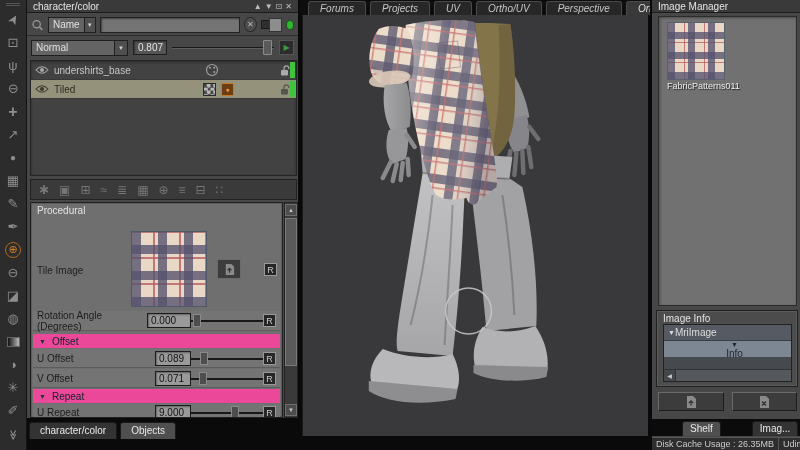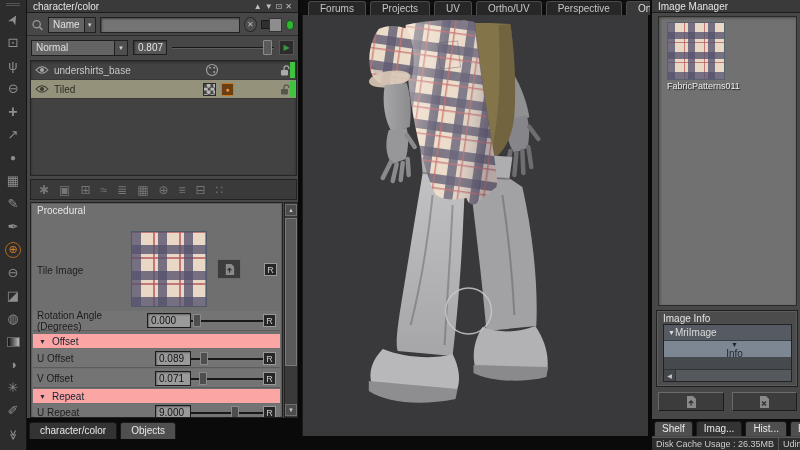--- a/index.html
+++ b/index.html
@@ -63,32 +63,32 @@
     repeating-linear-gradient(0deg,rgba(0,0,0,0) 0 16px,rgba(186,95,95,.8) 16px 17px,rgba(0,0,0,0) 17px 20px),
     repeating-linear-gradient(90deg,rgba(0,0,0,0) 0 16px,rgba(186,95,95,.8) 16px 17px,rgba(0,0,0,0) 17px 20px);}
   .iconbtn{position:absolute;background:#3c3c3c;border:1px solid #6a6a6a;display:flex;align-items:center;justify-content:center;}
   .rbtn{width:13px;height:13px;background:#262626;border:1px solid #999;color:#c8c8c8;font-size:9px;text-align:center;line-height:12px;}
   .prow{position:absolute;left:2px;right:2px;display:flex;align-items:center;gap:0;padding:0 4px;background:#747474;border-bottom:1px solid #5c5c5c;}
   .prow .plabel{font-size:10px;color:#1c1c1c;flex:1;}
   .vallight{height:15px;background:#9a9a9a;border:1px solid #1c1c1c;box-shadow:inset 1px 1px 2px rgba(0,0,0,.35);color:#111;font-size:10px;padding:0 3px;line-height:13px;}
   .pslider{position:relative;height:15px;width:72px;}
   .pslider .track{position:absolute;left:0;right:0;top:7px;height:2px;background:#181818;}
   .pslider .handle{position:absolute;top:1px;width:8px;height:13px;background:#4e4e4e;border:1px solid #8a8a8a;}
-  .sect{position:absolute;left:2px;right:2px;background:#fca5a5;color:#14202c;font-size:10px;display:flex;align-items:center;gap:6px;padding:0 6px;}
+  .sect{position:absolute;left:2px;right:2px;background:#ec4899;color:#14202c;font-size:10px;display:flex;align-items:center;gap:6px;padding:0 6px;}
   .sect .tri{font-size:7px;color:#25313d;}
   .vscroll{position:absolute;left:257px;top:202px;width:14px;height:216px;background:#3a3a3a;border:1px solid #222;display:flex;flex-direction:column;align-items:center;}
   .sbtn{width:12px;height:12px;background:#4c4c4c;border:1px solid #6e6e6e;color:#c8c8c8;font-size:6px;display:flex;align-items:center;justify-content:center;}
   .sthumb{width:12px;background:#5a5a5a;border:1px solid #7a7a7a;margin-top:2px;}
   .ltabs{position:absolute;left:0;top:418px;right:0;height:21px;background:#0a0a0a;display:flex;align-items:flex-end;gap:3px;padding:0 2px;}
   .tab{height:17px;line-height:16px;font-size:10px;color:#e8e8e8;background:#4f4f4f;border:1px solid #191919;border-bottom:none;border-radius:3px 3px 0 0;padding:0 10px;}
   .tab.active{background:#333;}
   .lfoot{position:absolute;left:0;top:439px;right:0;bottom:0;background:#0a0a0a;}
 
   
-  .center{position:absolute;left:300px;top:0;width:350px;height:450px;background:#0a0a0a;}
+  .center{position:absolute;left:300px;top:0;width:350px;height:450px;background:#0a0a0a;font-style:italic;}
   .vtabs{position:absolute;left:0;top:0;right:0;height:15px;background:#0d0d0d;display:flex;align-items:flex-end;gap:4px;padding:0 8px;}
   .vtab{height:14px;line-height:13px;font-size:10px;color:#c4c4c4;background:#272727;border:1px solid #4a4a4a;border-bottom:none;border-radius:3px 3px 0 0;padding:0 11px;}
   .vtab.active{background:#393939;color:#dedede;}
   .viewport{position:absolute;left:2px;top:15px;width:346px;height:421px;background:#39393b;border-left:1px solid #1a1a1a;}
   .viewport svg{display:block;width:100%;height:100%;}
 
   
   .rpanel{position:absolute;left:650px;top:0;width:150px;height:450px;background:#474747;border-left:2px solid #0a0a0a;}
   .imglist{position:absolute;left:6px;top:16px;right:3px;height:290px;background:#717171;border:1px solid #2b2b2b;box-shadow:inset 1px 1px 3px rgba(0,0,0,.35);}
   .imgitem{position:absolute;left:8px;top:5px;width:62px;}
@@ -98,21 +98,21 @@
   .treebox{position:absolute;left:6px;top:13px;right:5px;height:58px;background:#46494d;border:1px solid #222;}
   .trow{height:16px;display:flex;align-items:center;padding:0 4px;font-size:10px;}
   .trow.mri{background:#565b63;color:#dcdcdc;border-bottom:1px solid #3a3e44;}
   .trow.info{background:#7d8693;color:#1d2530;padding-left:18px;flex-direction:column;}
   .trow .tri{font-size:7px;}
   .hscroll{position:absolute;left:0;right:0;bottom:0;height:12px;background:#55585c;border-top:1px solid #333;display:flex;}
   .hbtn{width:12px;height:11px;background:#44474b;border-right:1px solid #333;color:#c8c8c8;font-size:6px;display:flex;align-items:center;justify-content:center;}
   .btnrow{position:absolute;left:6px;top:392px;right:3px;height:19px;display:flex;gap:8px;}
   .bigbtn{flex:1;background:#3c3c3c;border:1px solid #1c1c1c;border-top-color:#6a6a6a;border-left-color:#6a6a6a;display:flex;align-items:center;justify-content:center;}
   .rtabs{position:absolute;left:0;top:419px;right:0;height:17px;background:#0b0b0b;display:flex;align-items:flex-end;gap:3px;padding:0 2px;overflow:hidden;}
-  .rtabs .tab{height:15px;line-height:14px;padding:0 7px;}
+  .rtabs .tab{height:15px;line-height:14px;padding:0 7px;margin-left:28px;}
   .statusbar{position:absolute;left:0;top:437px;right:0;height:13px;background:#2e2e2e;border-top:1px solid #565656;display:flex;align-items:center;font-size:9px;color:#cccccc;overflow:hidden;white-space:nowrap;}
   .statusbar .cell{padding:0 4px;}
   .statusbar .sep{width:1px;height:100%;background:#555;flex:0 0 auto;}
   svg.mini{display:block;}
 </style>
 </head>
 <body>
 
 <div class="app">
 

